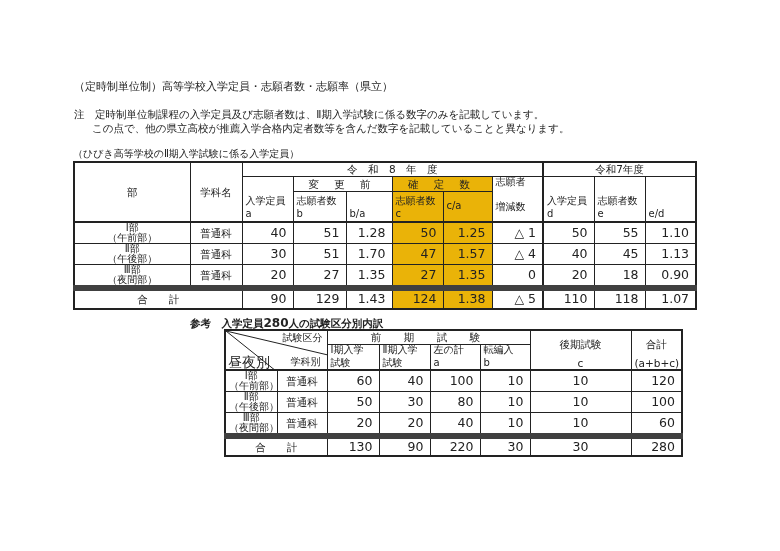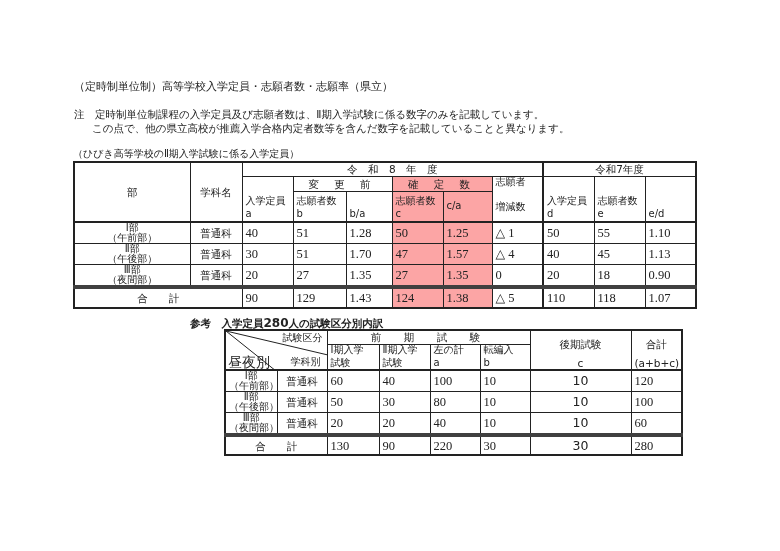--- a/index.html
+++ b/index.html
@@ -9,25 +9,25 @@
   .title { left:74px; top:79px; font-size:11px; }
   .note1 { left:74px; top:108px; font-size:10.5px; }
   .note2 { left:92px; top:122px; font-size:10.5px; }
   .cap1 { left:73px; top:147px; font-size:10px; }
   .cap2 { left:190px; top:316px; font-size:10.5px; font-weight:bold; }
   .cap2 .big { font-size:12px; }
 
   table { position:absolute; border-collapse:collapse; table-layout:fixed; font-size:10.5px; }
   td { border:1px solid #222; padding:0 3px; line-height:12px; overflow:hidden; white-space:nowrap; }
   .c { text-align:center; }
-  .r { text-align:left; padding-right:6px;font-family:Liberation Serif, serif; }
+  .r { text-align:right; padding-right:6px; }
   .num { font-size:12.5px; }
-  .or { background:#fca5a5; }
+  .or { background:#eab308; }
   .thick-b { border-bottom:2px solid #222; }
-  .thick-t { border-top:4px solid #404040; }
+  .thick-t { border-top:6px solid #404040; }
   .thick-l { border-left:2px solid #222; }
   .sub { font-size:10px; line-height:10px; }
   .bu { font-size:10px; line-height:10px; text-align:left; }
 
   #t1 { left:73px; top:161px; width:572px; border:2px solid #222; }
   #t2 { left:188px; top:329px; width:457px; border:2px solid #222;margin-left:36px; }
   .diag { position:relative; }
   .diag svg { position:absolute; left:0; top:0; }
   .spaced2 { letter-spacing:6px; }
 </style>

